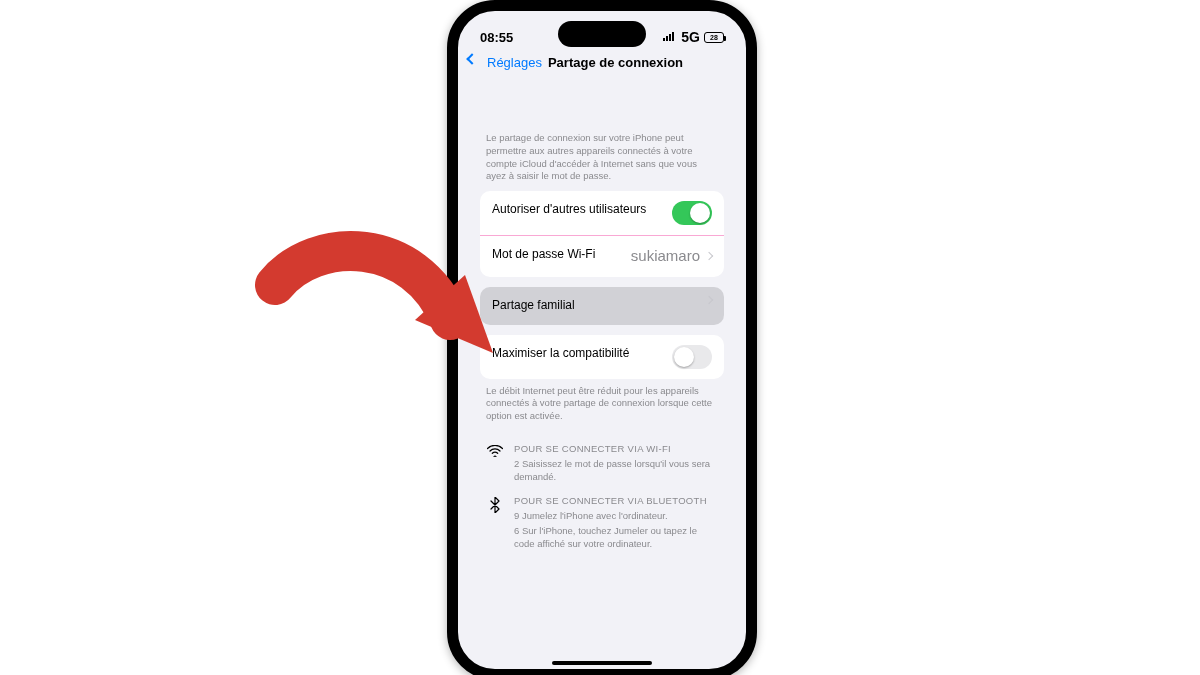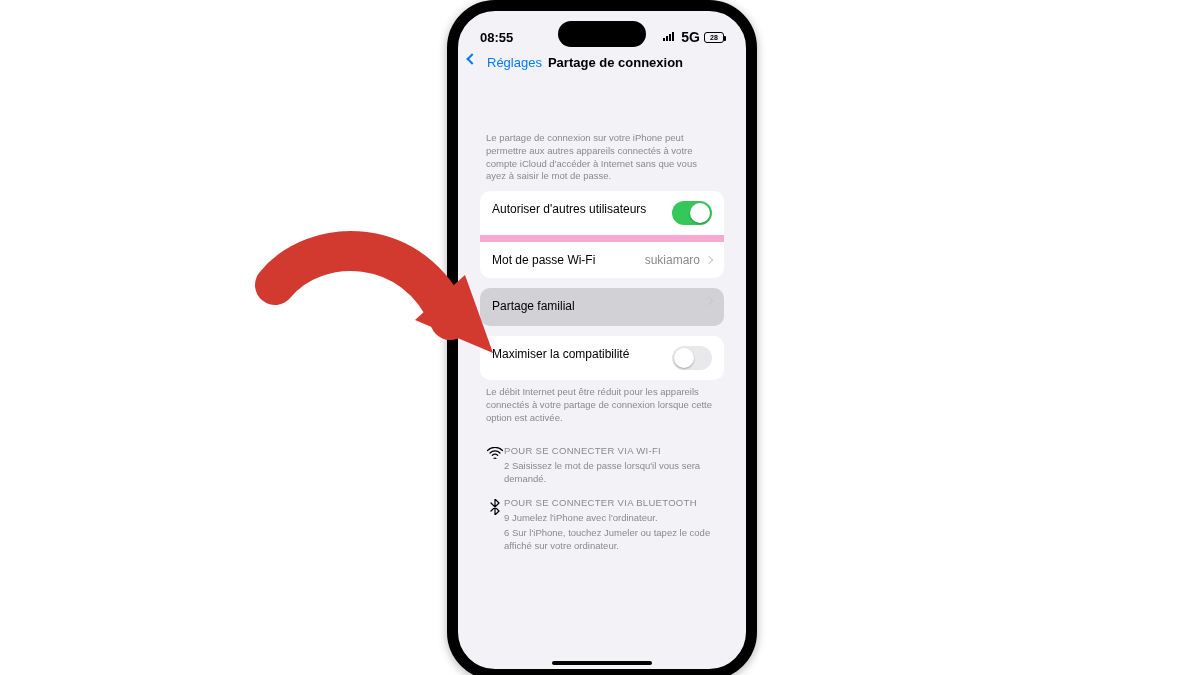--- a/index.html
+++ b/index.html
@@ -119,22 +119,22 @@
   }
   .row {
     display:flex;
     align-items:flex-start;
     justify-content:space-between;
     padding: 10px 12px;
     min-height: 38px;
     color:#000;
     font-size: 12px;
   }
-  .row + .row { border-top:7px solid #f9a8d4; }
-  .row .value { color:#8a8a8e; display:flex; align-items:center; gap:6px; font-size:12px; }
+  .row + .row { border-top:1px solid #f9a8d4; }
+  .row .value { color:#8a8a8e; display:flex; align-items:center; gap:6px; font-size:15px; }
   .chev-right {
     width:6px; height:6px;
     border-top:1.5px solid #c7c7cc;
     border-right:1.5px solid #c7c7cc;
     transform: rotate(45deg);
   }
 
   .group.pressed { background:#d1d1d6; }
   .group.pressed .row { color:#000; }
 
@@ -145,21 +145,21 @@
   }
   .toggle.on { background:#34c759; }
   .toggle .knob {
     position:absolute; top:2px; width:20px; height:20px; border-radius:50%; background:#fff;
     box-shadow:0 1px 2px rgba(0,0,0,.3);
   }
   .toggle.off .knob { left:2px; }
   .toggle.on .knob { right:2px; }
 
   .instr {
-    display:flex; padding: 6px 6px 6px;
+    display:flex; gap:10px; padding: 6px 6px 6px;
   }
   .instr .icon { width:18px; flex:none; color:#000; display:flex; justify-content:center; padding-top:2px;}
   .instr .body { flex:1; }
   .instr .body .hdr { color:#8a8a8e; font-size:9.5px; letter-spacing:.3px; }
   .instr .body .step { color:#8a8a8e; font-size:9.5px; padding-top:2px; }
 
   .home-ind {
     position:absolute; bottom:4px; left:50%; transform:translateX(-50%);
     width:100px; height:4px; background:#000; border-radius:3px;
   }

